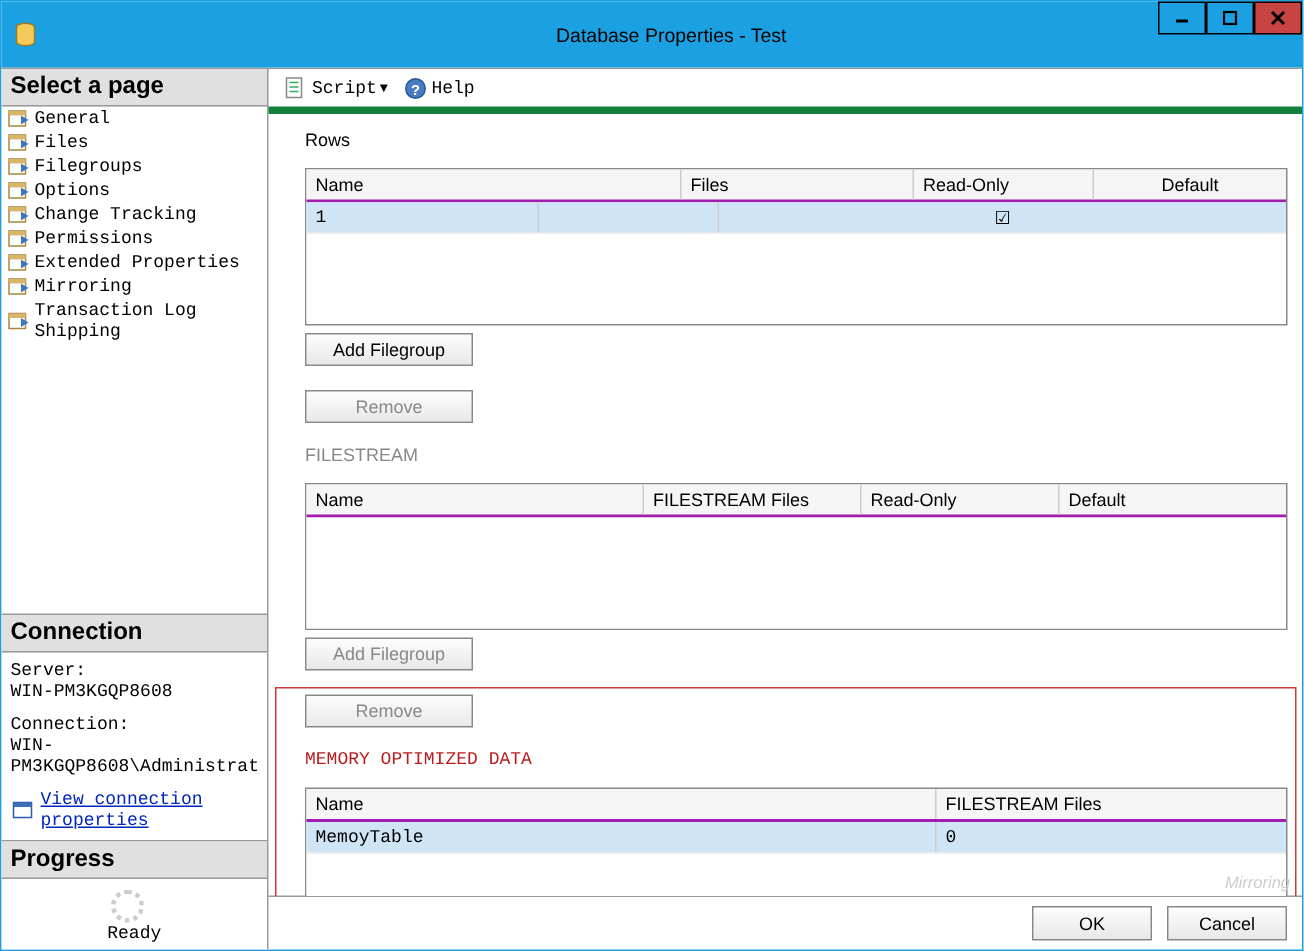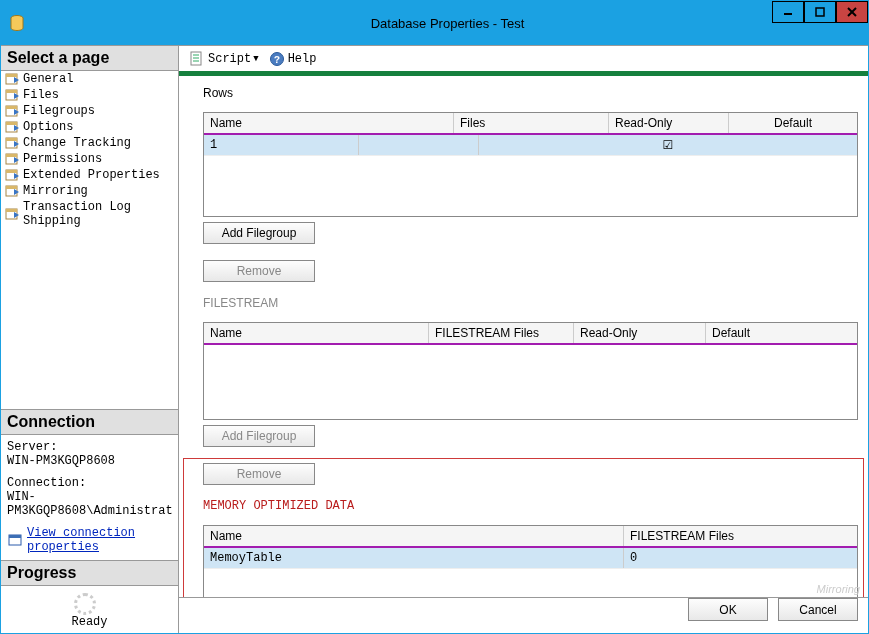--- a/index.html
+++ b/index.html
@@ -56,21 +56,21 @@
     .grid2 .c-ro { flex: 0 0 132px; }
     .grid2 .c-def { flex: 1; }
     .grid3 { height: 91px; }
     .grid3 .grid-body { height: 67px; }
     .grid3 .c-name { flex: 0 0 420px; }
     .grid3 .c-files { flex: 1; }
     .btn-row { display: flex; justify-content: flex-end; gap: 16px; margin: 5px 0 14px 0; flex-direction: column; }
     .btn { width: 112px; height: 22px; border: 1px solid #888; background: linear-gradient(#fdfdfd, #e8e8e8); font-size: 12px; cursor: pointer; font-family: inherit; }
     .btn:disabled { color: #888; cursor: default; }
     .highlight-box { position: absolute; border: 1px solid #ce3a3a; pointer-events: none; left: 4px; right: 4px; top: 382px; height: 200px; }
-    .footer { height: 36px; border-top: 1px solid #999; display: flex; align-items: flex-start; justify-content: flex-end; padding: 0 10px 0 0; gap: 10px; }
+    .footer { height: 36px; border-top: 1px solid #999; display: flex; align-items: center; justify-content: flex-end; padding: 0 10px 0 0; gap: 10px; }
     .footer .btn { width: 80px; height: 23px; }
     .checkmark { font-family: Arial; }
     .watermark { position: absolute; right: 8px; bottom: 38px; color: #ccc; font-size: 11px; font-style: italic; }
     svg { display: block; }
   </style>
 </head>
 <body>
 
 <div class="window">
   <div class="titlebar">

